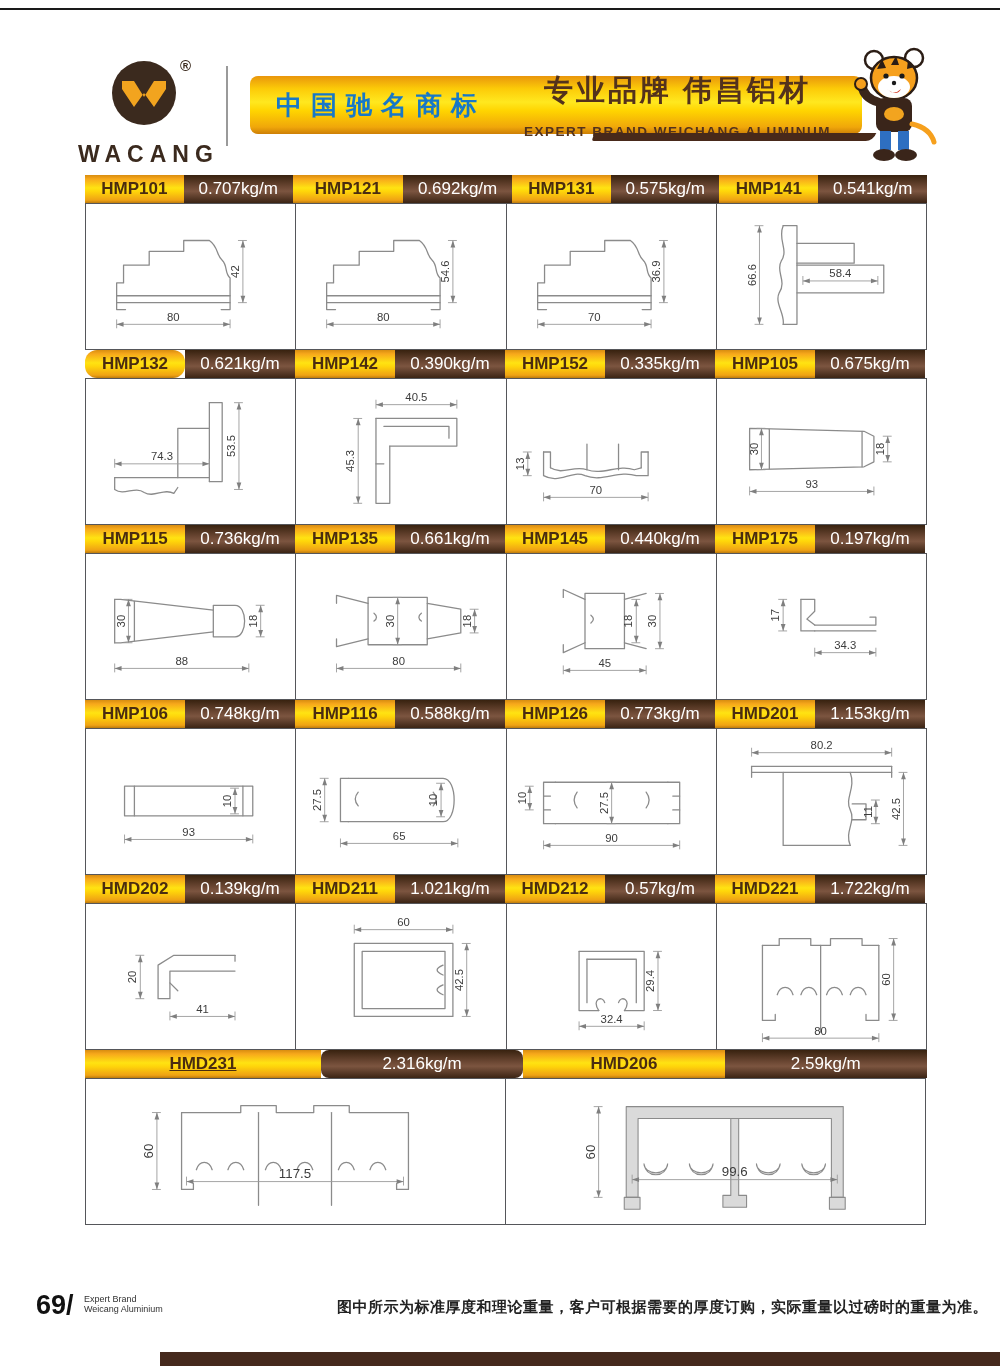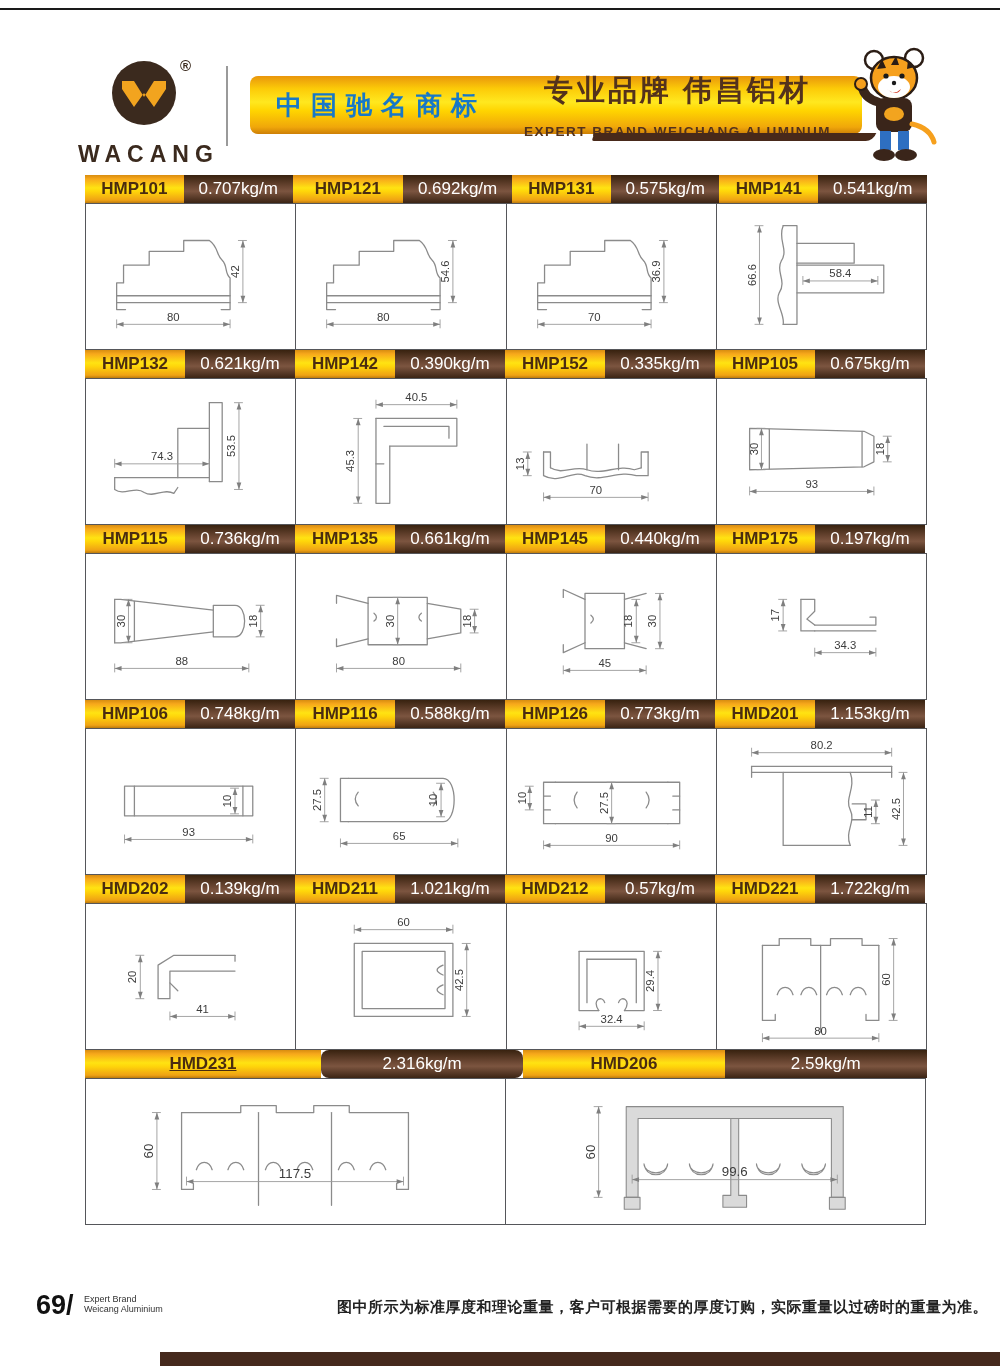--- a/index.html
+++ b/index.html
@@ -176,21 +176,21 @@
             <text class="dt" x="38" y="72" text-anchor="middle" transform="rotate(-90 38 72)">66.6</text>
             <line class="dl" x1="86" y1="78" x2="162" y2="78"></line>
             <line class="dl" x1="86" y1="73" x2="86" y2="82"></line>
             <line class="dl" x1="162" y1="73" x2="162" y2="82"></line>
             <polygon class="da" points="86,78 93,75.6 93,80.4"></polygon>
             <polygon class="da" points="162,78 155,75.6 155,80.4"></polygon>
             <text class="dt" x="124" y="74.5" text-anchor="middle">58.4</text>
           </svg></div>
       </div>
       <div class="hdr-row">
-        <div class="badge badge-model" style="width: 100px;">HMP132</div>
+        <div class="badge badge-model" style="width: 100px; border-radius: 12px;">HMP132</div>
         <div class="badge badge-wt" style="width: 110px;">0.621kg/m</div>
         <div class="badge badge-model" style="width: 100px;">HMP142</div>
         <div class="badge badge-wt" style="width: 110px;">0.390kg/m</div>
         <div class="badge badge-model" style="width: 100px;">HMP152</div>
         <div class="badge badge-wt" style="width: 110px;">0.335kg/m</div>
         <div class="badge badge-model" style="width: 100px;">HMP105</div>
         <div class="badge badge-wt" style="width: 110px;">0.675kg/m</div>
       </div>
       <div class="draw-row">
         <div class="dcell"><svg viewBox="0 0 210 147" width="100%" height="100%" preserveAspectRatio="xMidYMid meet">

